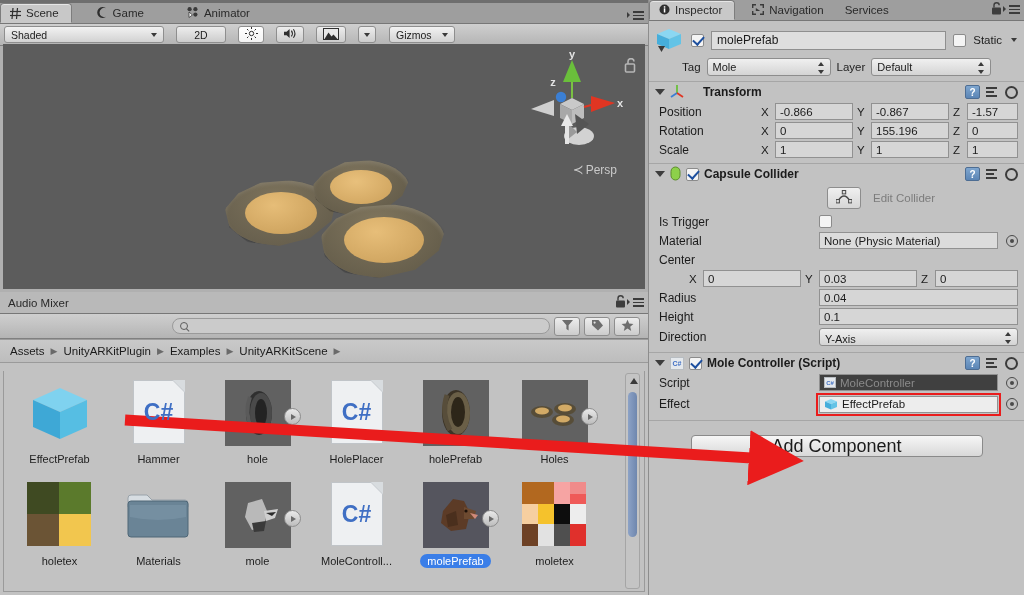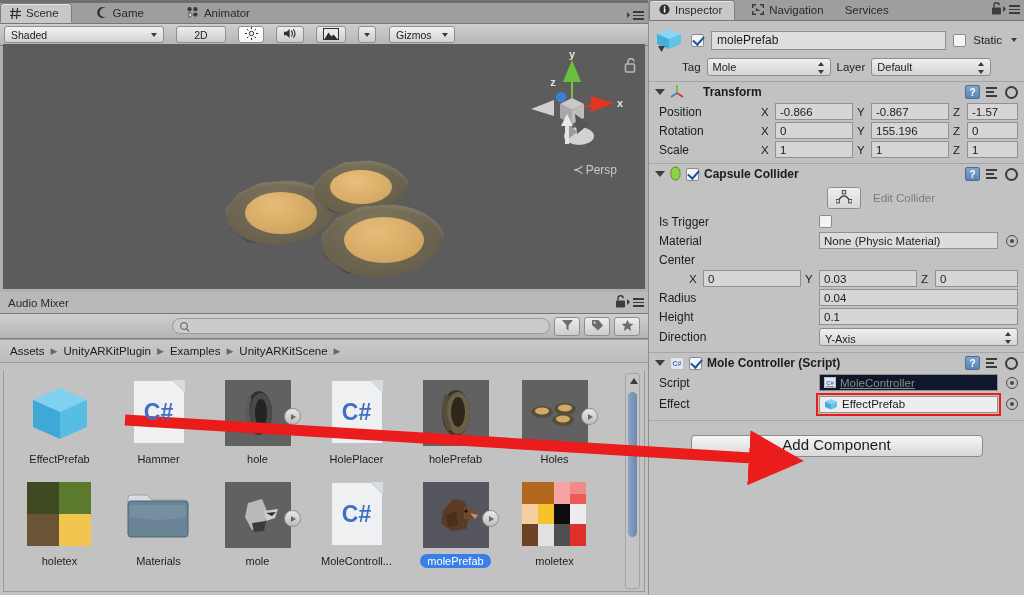--- a/index.html
+++ b/index.html
@@ -175,33 +175,33 @@
   .field {
     height:17px; background:#d6d6d6; border:1px solid #919191;
     display:flex; align-items:center; padding:0 4px; font-size:11.5px; min-width:0;
   }
   .field.flex1 { flex:1; }
   .field.w78 { width:78px; flex:none; }
   .objfield {
     height:17px; flex:1; background:#dcdcdc; border:1px solid #919191;
     display:flex;align-items:center; gap:4px; padding:0 4px; font-size:11.5px;
   }
-  .objfield.dim { color:#8a8a8a; background:#0f172a;text-decoration:underline; }
+  .objfield.dim { color:#8a8a8a; background:#404040; }
   .radio-o { width:12px;height:12px;border-radius:50%;border:1.5px solid #4a4a4a;position:relative;flex:none;}
   .radio-o:after{content:"";position:absolute;left:3px;top:3px;width:4px;height:4px;border-radius:50%;background:#4a4a4a;}
   .editcollider {
     height:22px; width:34px; border:1px solid #8d8d8d; border-radius:3px;
     background:linear-gradient(#f0f0f0,#d6d6d6); display:flex;align-items:center;justify-content:center;
   }
   .addcomp {
     margin:14px auto 0 auto; width:292px; height:22px;
     border:1px solid #8a8a8a; border-radius:4px;
     background:linear-gradient(#f6f6f6,#d8d8d8);
     display:flex; align-items:flex-start; justify-content:center;
-    font-size:15px;
+    font-size:18px;
   }
   .highlight-box { outline:2px solid #ea1c1c; outline-offset:1px; }
   .csico { width:14px;height:13px;background:#e4e8ec;border:1px solid #b8bdc2;
            font-size:7px;color:#3f6fc4;font-weight:bold;display:flex;align-items:center;justify-content:center;flex:none;}
   .minicube { width:14px;height:13px; flex:none; }
 
   
   #arrowOverlay { position:absolute; left:0; top:0; width:1024px; height:595px; pointer-events:none; }
 </style>
 </head>

